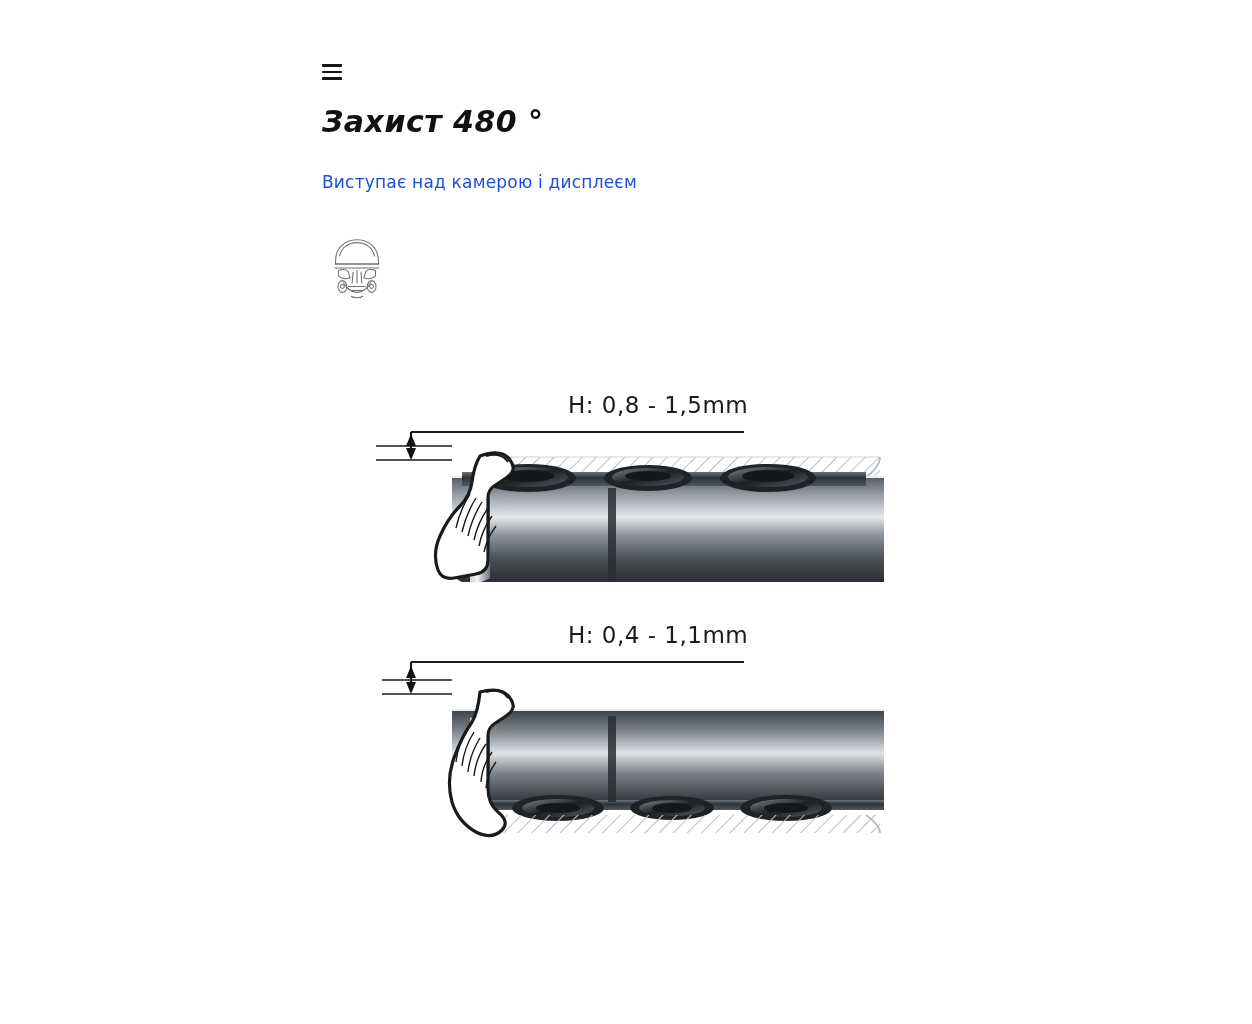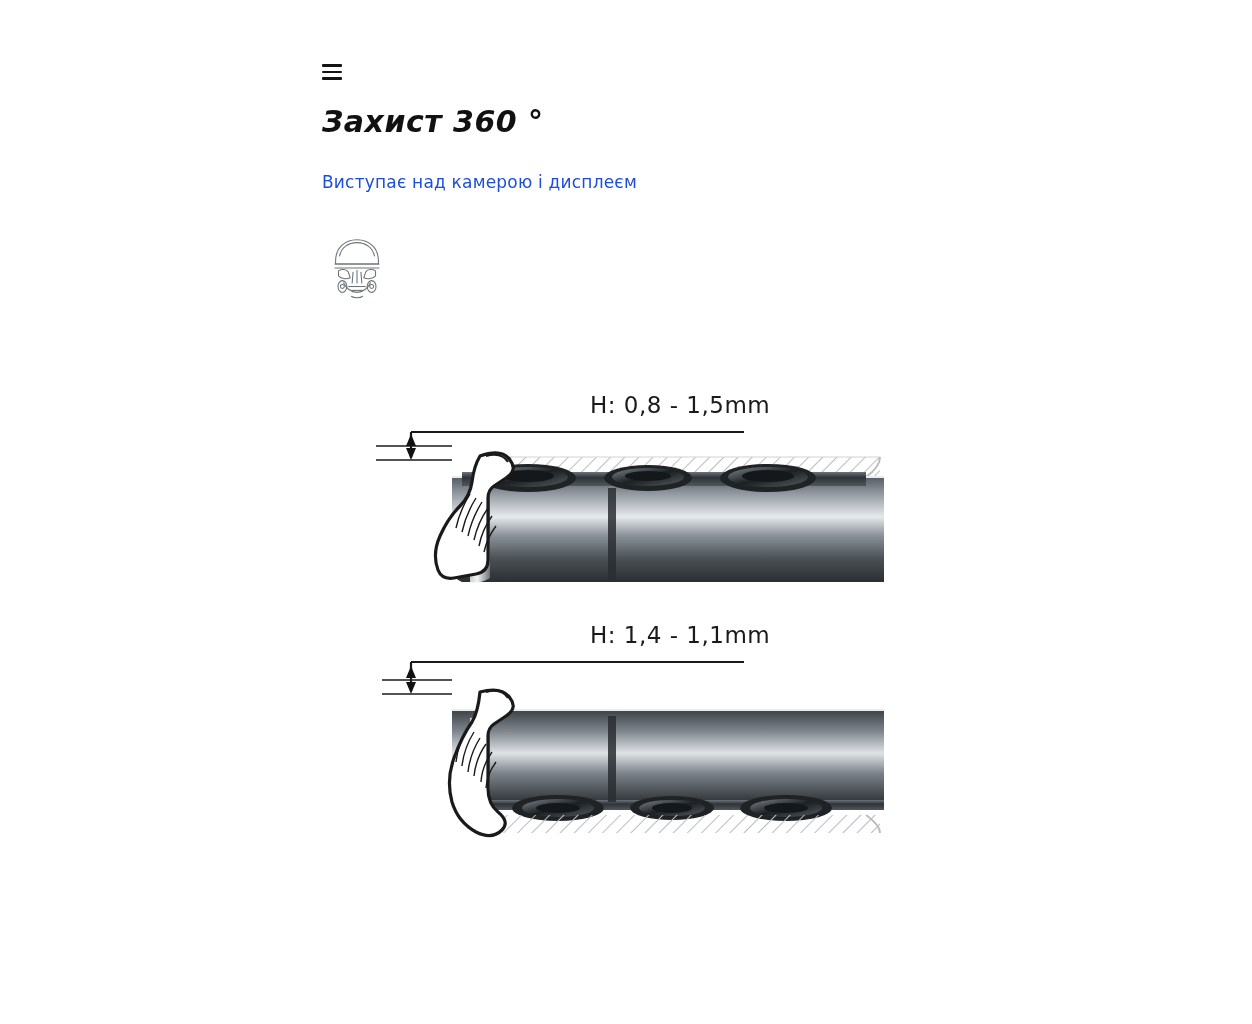--- a/index.html
+++ b/index.html
@@ -80,36 +80,35 @@
     height: 520px;
   }
   .dim-label {
     position: absolute;
     font-family: "DejaVu Sans", sans-serif;
     font-size: 23px;
     font-weight: 500;
     letter-spacing: 0.5px;
     color: #1a1a1a;
     white-space: nowrap;
-    margin-left: 22px;
   }
   .dim-label-1 { left: 568px; top: 32px; }
   .dim-label-2 { left: 568px; top: 262px; }
   svg { display: block; }
 </style>
 </head>
 <body>
 
 <div class="menu-icon">
   <span></span>
   <span></span>
   <span></span>
 </div>
 
-<div class="title">Захист 360 °</div>
+<div class="title">Захист 480 °</div>
 
 <div class="subtitle">Виступає над камерою і дисплеєм</div>
 
 <div class="brand-mark">
   <svg viewBox="0 0 80 80" width="78" height="78" aria-hidden="true">
     <g fill="none" stroke="#6f7479" stroke-width="1.1">
 
       <path d="M18 34c0-13 9-22 22-22s22 9 22 22v3H18z"></path>
       <path d="M22 29c2-9 9-14 18-14s16 5 18 14"></path>
 
@@ -133,21 +132,21 @@
       <circle cx="55" cy="60" r="2"></circle>
 
       <path d="M34 70c3 2 9 2 12 0"></path>
     </g>
   </svg>
 </div>
 
 <div class="diagram">
 
   <div class="dim-label dim-label-1">H: 0,8 - 1,5mm</div>
-  <div class="dim-label dim-label-2">H: 1,4 - 1,1mm</div>
+  <div class="dim-label dim-label-2">H: 0,4 - 1,1mm</div>
 
   <svg width="1252" height="520" viewBox="0 0 1252 520">
     <defs>
 
       <pattern id="hatch" width="10" height="10" patternTransform="rotate(45)" patternUnits="userSpaceOnUse">
         <line x1="0" y1="0" x2="0" y2="10" stroke="#b9bcc0" stroke-width="2"></line>
       </pattern>
 
       <linearGradient id="gBody" x1="0" y1="0" x2="0" y2="1">
         <stop offset="0%" stop-color="#555b61"></stop>

